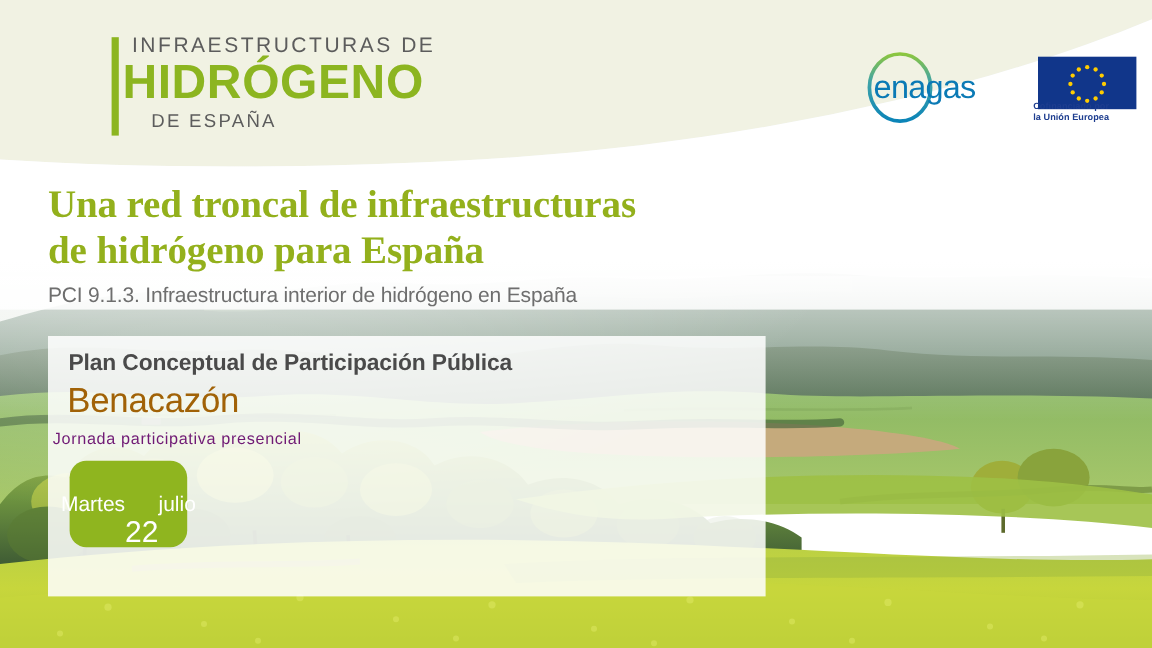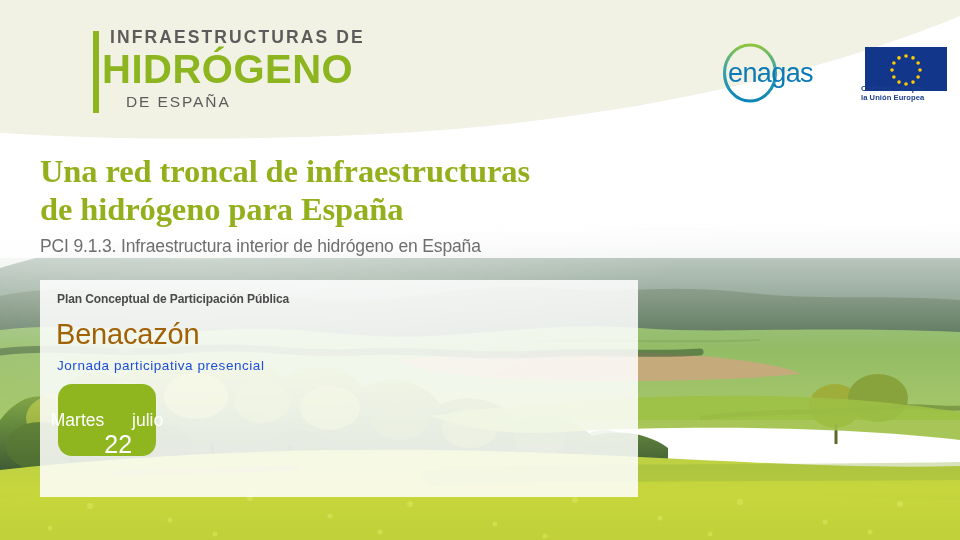--- a/index.html
+++ b/index.html
@@ -18,21 +18,21 @@
   
   .header-band { position:absolute; left:0; top:0; width:960px; height:150px; z-index:5; }
 
   .logo-hidrogeno {
     position:absolute; left:48px; top:27px; z-index:8;
     width:260px; height:85px;
   }
   .lg-line1 {
     position:absolute; left:62px; top:0px;
     font-size:17.5px; letter-spacing:2.1px; color:#5c5c5c;
-    font-family:"Liberation Sans", sans-serif; font-weight:700; white-space:nowrap;
+    font-family:"Liberation Sans", sans-serif; font-weight:400; white-space:nowrap;
   }
   .lg-line2 {
     position:absolute; left:54px; top:20px;
     font-size:40px; letter-spacing:0.5px; color:#8cb520;
     font-family:"Liberation Sans", sans-serif; font-weight:700; white-space:nowrap;
   }
   .lg-line3 {
     position:absolute; left:62px; top:66px;
     font-size:15.5px; letter-spacing:1.9px; color:#5c5c5c;
     font-family:"Liberation Sans", sans-serif; font-weight:400; white-space:nowrap;margin-left:16px;
@@ -63,31 +63,31 @@
     font-size:17.5px; color:#6e6e6e; letter-spacing:-0.15px;
   }
 
   
   .info-card {
     position:absolute; left:40px; top:280px; width:598px; height:217px; z-index:6;
     background:rgba(255,255,255,0.86);
   }
   .card-plan {
     position:absolute; left:17px; top:12px;
-    font-size:12px; font-weight:700; color:#4a4a4a;
+    font-size:19px; font-weight:700; color:#4a4a4a;
     font-family:"Liberation Sans", sans-serif; letter-spacing:-0.1px;
   }
   .card-town {
     position:absolute; left:16px; top:38px;
     font-size:29px; font-weight:400; color:#a16207;
     font-family:"Liberation Sans", sans-serif; letter-spacing:-0.2px;
   }
   .card-kind {
-    position:absolute; left:17px; top:78px;
-    font-size:13.5px; font-weight:400; color:#1d4ed8;
+    position:absolute; left:4px; top:78px;
+    font-size:13.5px; font-weight:400; color:#701a75;
     font-family:"Liberation Sans", sans-serif; letter-spacing:0.55px;
   }
 
   .date-badge {
     position:absolute; left:18px; top:104px; width:98px; height:72px;
     background:#8fb51f; border-radius:14px;
     display:flex; flex-direction:row; align-items:center; justify-content:center;
     color:#ffffff; font-family:"Liberation Sans", sans-serif;
   }
   .badge-dow { font-size:17.5px; line-height:19px; font-weight:400; }

